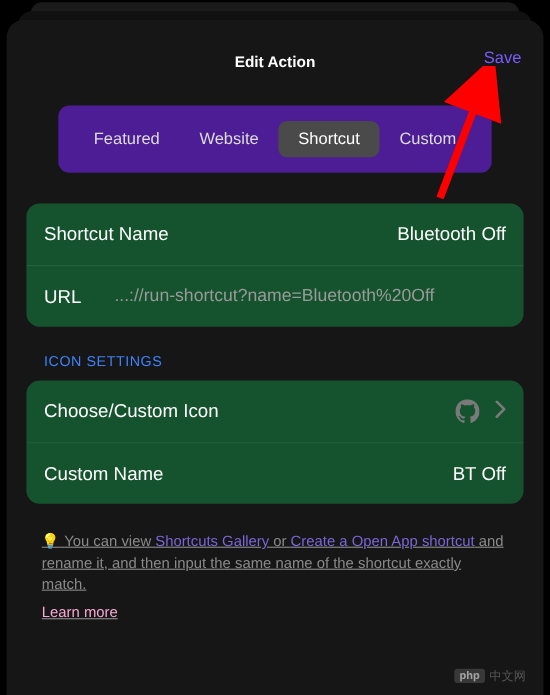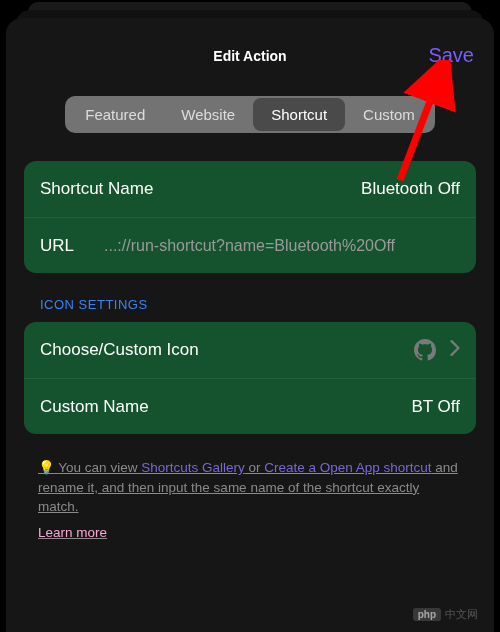--- a/index.html
+++ b/index.html
@@ -54,36 +54,36 @@
     .header-title {
       color: #fff;
       font-size: 14px;
       font-weight: 600;
     }
     .save-btn {
       position: absolute;
       right: 2px;
       top: 10px;
       color: #7b5cff;
-      font-size: 20px;
+      font-size: 15px;
       font-weight: 500;
       background: none;
       border: none;
       cursor: pointer;
     }
     .seg-wrap {
       display: flex;
       justify-content: center;
       margin-bottom: 28px;
     }
     .seg {
       display: flex;
-      background: #737373;
+      background: #4c1d95;
       border-radius: 10px;
-      padding: 2px;
+      padding: 14px;
     }
     .seg-item {
       padding: 8px 18px;
       font-size: 15px;
       color: #ddd;
       border-radius: 8px;
       cursor: pointer;
       white-space: nowrap;
     }
     .seg-item.active {

